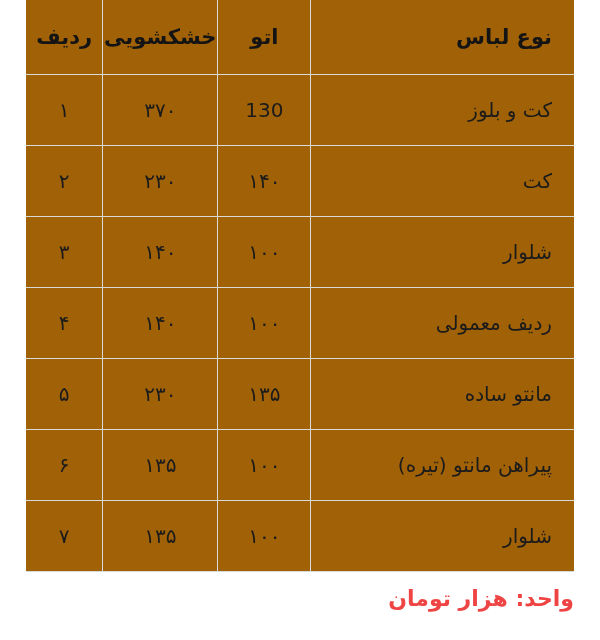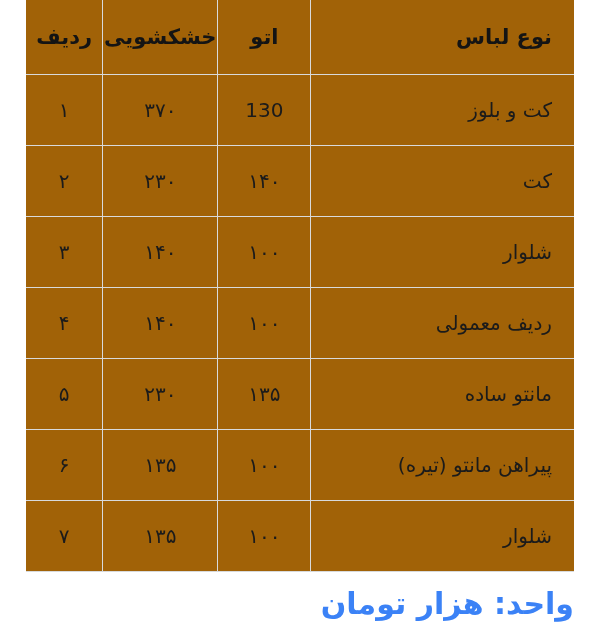--- a/index.html
+++ b/index.html
@@ -76,23 +76,23 @@
     padding-right: 22px;
     margin-left: 44px;
   }
   .cell-inner.center {
     justify-content: center;
   }
   .footnote {
     position: absolute;
     right: 26px;
     top: 586px;
-    font-size: 30px;
+    font-size: 22px;
     font-weight: bold;
-    color: #3b82f6;
+    color: #ef4444;
     letter-spacing: 0;
   }
 </style>
 </head>
 <body>
 
 <div class="page">
 
   <div class="table-wrap">
     <table class="price-table">

